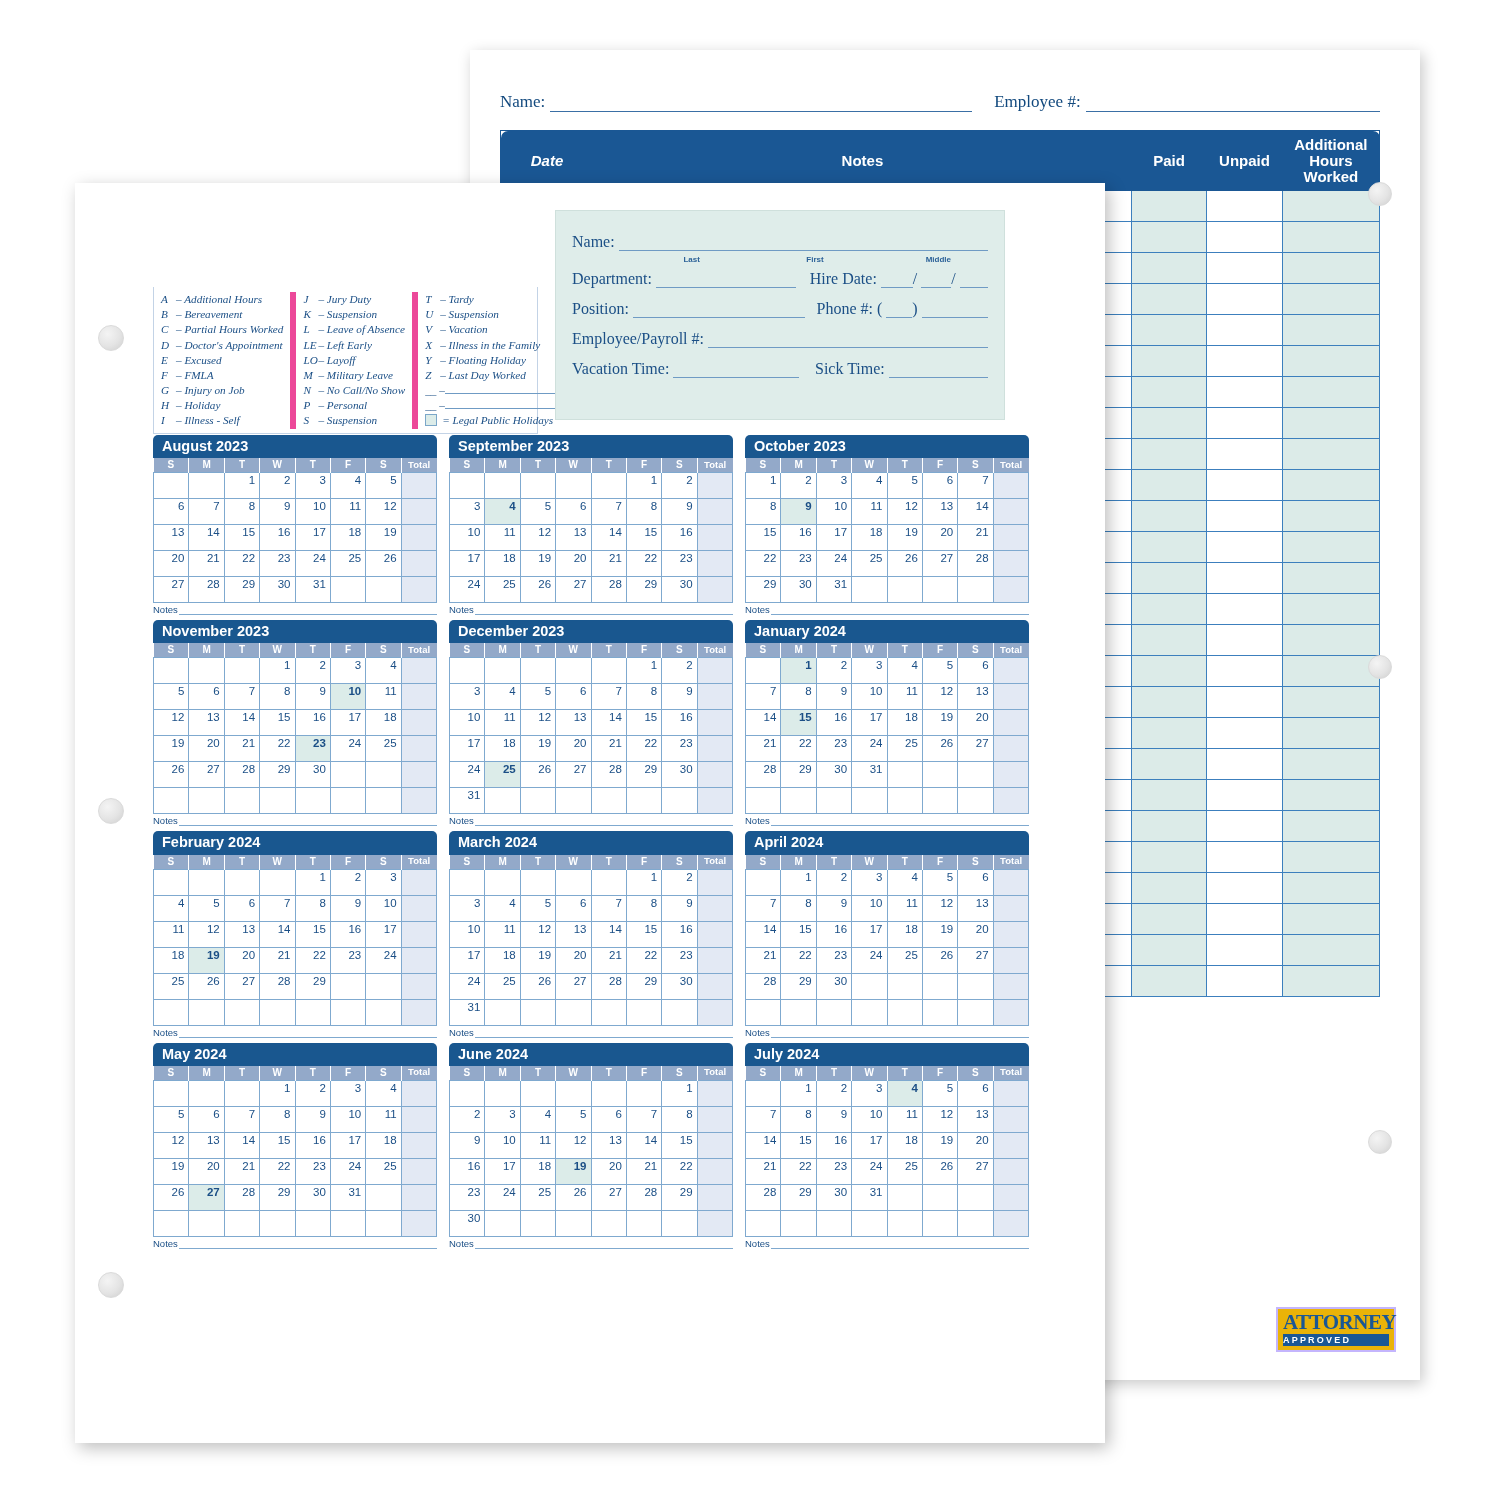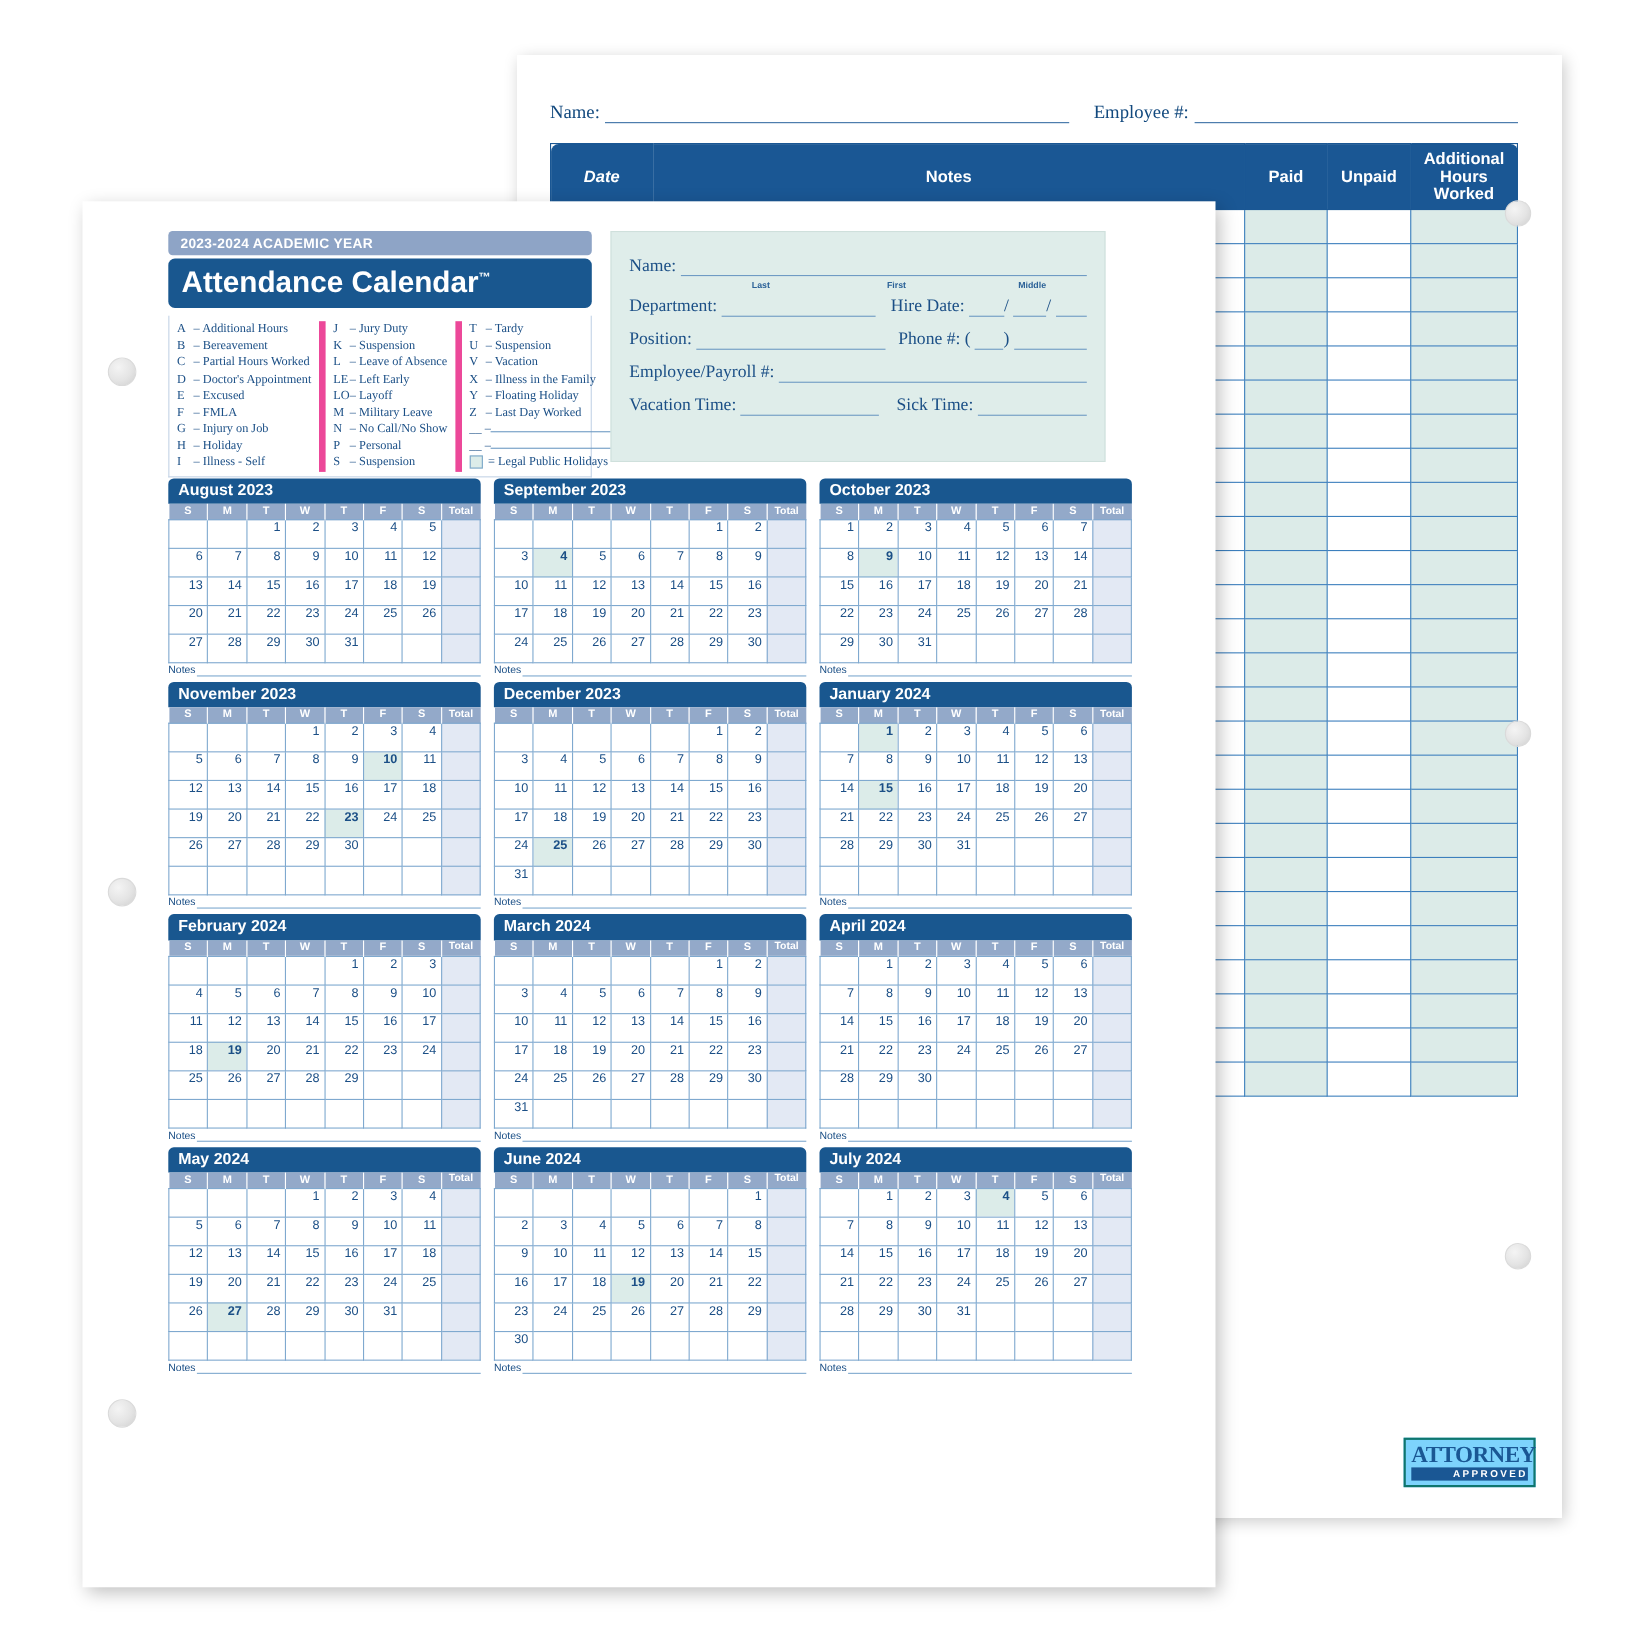--- a/index.html
+++ b/index.html
@@ -59,22 +59,22 @@
   .bp-legal {
     position: absolute; left: 30px; bottom: 92px; width: 880px;
     font-family: "Liberation Serif", serif; color: #12497e;
   }
   .bp-legal .lg-head { font-size: 15px; font-weight: bold; margin-bottom: 9px; }
   .bp-legal .lg-line { font-size: 11.5px; line-height: 1.42; }
   .bp-legal .lg-gap { margin-top: 8px; }
 
   .attorney-seal {
     position: absolute; right: 24px; bottom: 28px;
-    width: 120px; border: 2px solid #0f766e; background: #7dd3fc;
-    padding: 3px 5px 4px 5px; text-align: right;
+    width: 120px; border: 2px solid #c4b5fd; background: #eab308;
+    padding: 3px 5px 4px 5px; text-align: left;
   }
   .attorney-seal .as-top {
     font-family: "Liberation Serif", serif; font-size: 21px; font-weight: bold;
     color: #1a5794; letter-spacing: -0.5px; line-height: 1;
   }
   .attorney-seal .as-bot {
     background: #1a5794; color: #fff; font-family: "Liberation Sans", sans-serif;
     font-size: 9px; font-weight: bold; letter-spacing: 2.2px; margin-top: 1px;
     padding: 1px 0;
   }
@@ -106,21 +106,21 @@
   .codes-box { position: absolute; left: 78px; top: 104px; width: 385px; }
   .codes-head {
     background: #19578f; color: #fff; border-radius: 5px 5px 0 0;
     font-family: "Liberation Sans", sans-serif; font-weight: bold;
     font-size: 17px; padding: 4px 11px 5px 11px;
   }
   .codes-body {
     display: flex; background: #fff; border: 1px solid #c3d3e6; border-top: none;
     padding: 5px 0 4px 0;
   }
-  .codes-col { flex: 1; padding: 0 7px; }
+  .codes-col { flex: 1; padding: 0 7px; font-style: italic; }
   .codes-col + .codes-col { border-left: 6px solid #ec4899; }
   .code-line {
     font-family: "Liberation Serif", serif; font-size: 11.2px; color: #1b4f86;
     line-height: 1.355; white-space: nowrap;
   }
   .code-line .ck { display: inline-block; min-width: 15px; }
   .code-blank { display: inline-block; width: 128px; border-bottom: 1px solid #6f9bc4; height: 10px; }
   .legend-row {
     display: flex; align-items: center; gap: 5px; margin-top: 1px;
     font-family: "Liberation Serif", serif; font-size: 11.2px; color: #1b4f86;
@@ -413,26 +413,20 @@
       <div class="as-bot">APPROVED</div>
     </div>
   </div>
 
   <div class="hole hole-r" style="left:1368px; top:182px;"></div>
   <div class="hole hole-r" style="left:1368px; top:655px;"></div>
   <div class="hole hole-r" style="left:1368px; top:1130px;"></div>
 
   <div id="front-page">
 
-    <div class="hdr-wrap">
-      <div class="hdr-year">2023-2024 ACADEMIC YEAR</div>
-      <div class="hdr-title">
-        <span>Attendance Calendar</span><span class="tm">™</span>
-      </div>
-    </div>
 
     <div class="codes-box">
       <div class="codes-body" id="codes-body">
           <div class="codes-col">
             <div class="code-line"><span class="ck">A</span>– <span>Additional Hours</span></div>
             <div class="code-line"><span class="ck">B</span>– <span>Bereavement</span></div>
             <div class="code-line"><span class="ck">C</span>– <span>Partial Hours Worked</span></div>
             <div class="code-line"><span class="ck">D</span>– <span>Doctor's Appointment</span></div>
             <div class="code-line"><span class="ck">E</span>– <span>Excused</span></div>
             <div class="code-line"><span class="ck">F</span>– <span>FMLA</span></div>

